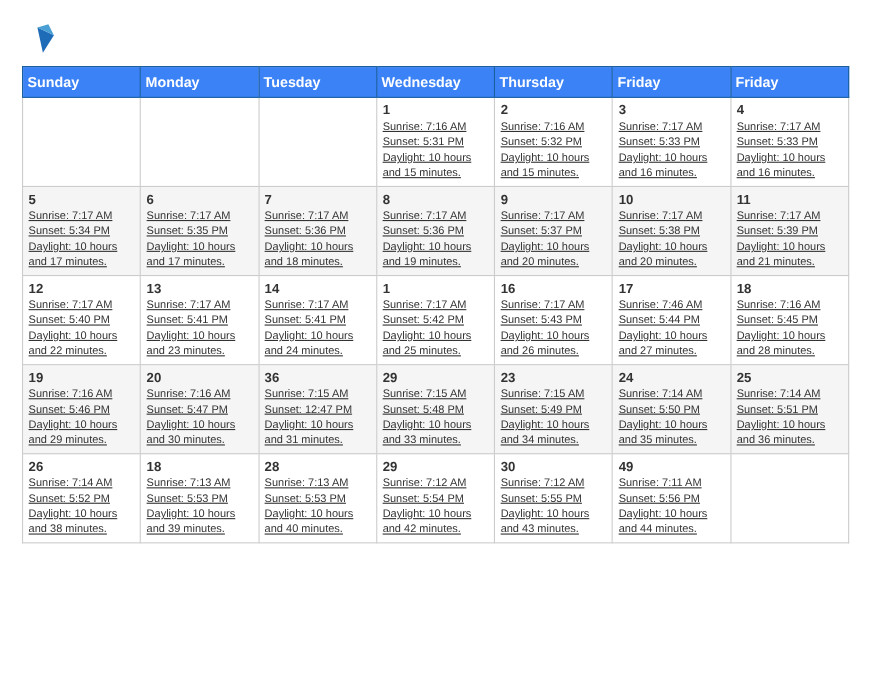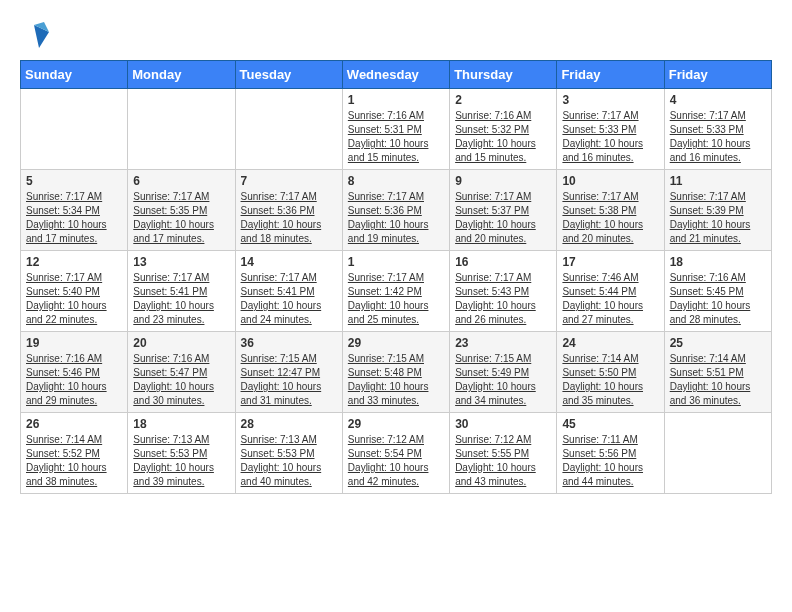--- a/index.html
+++ b/index.html
@@ -229,21 +229,21 @@
         <td>
           <div class="day-number">14</div>
           <div class="day-info">Sunrise: 7:17 AM
 Sunset: 5:41 PM
 Daylight: 10 hours
 and 24 minutes.</div>
         </td>
         <td>
           <div class="day-number">1</div>
           <div class="day-info">Sunrise: 7:17 AM
-Sunset: 1:42 PM
+Sunset: 5:42 PM
 Daylight: 10 hours
 and 25 minutes.</div>
         </td>
         <td>
           <div class="day-number">16</div>
           <div class="day-info">Sunrise: 7:17 AM
 Sunset: 5:43 PM
 Daylight: 10 hours
 and 26 minutes.</div>
         </td>
@@ -343,21 +343,21 @@
 and 42 minutes.</div>
         </td>
         <td>
           <div class="day-number">30</div>
           <div class="day-info">Sunrise: 7:12 AM
 Sunset: 5:55 PM
 Daylight: 10 hours
 and 43 minutes.</div>
         </td>
         <td>
-          <div class="day-number">45</div>
+          <div class="day-number">49</div>
           <div class="day-info">Sunrise: 7:11 AM
 Sunset: 5:56 PM
 Daylight: 10 hours
 and 44 minutes.</div>
         </td>
         <td class="empty-cell"></td>
       </tr>
     </tbody>
 </table>
 

